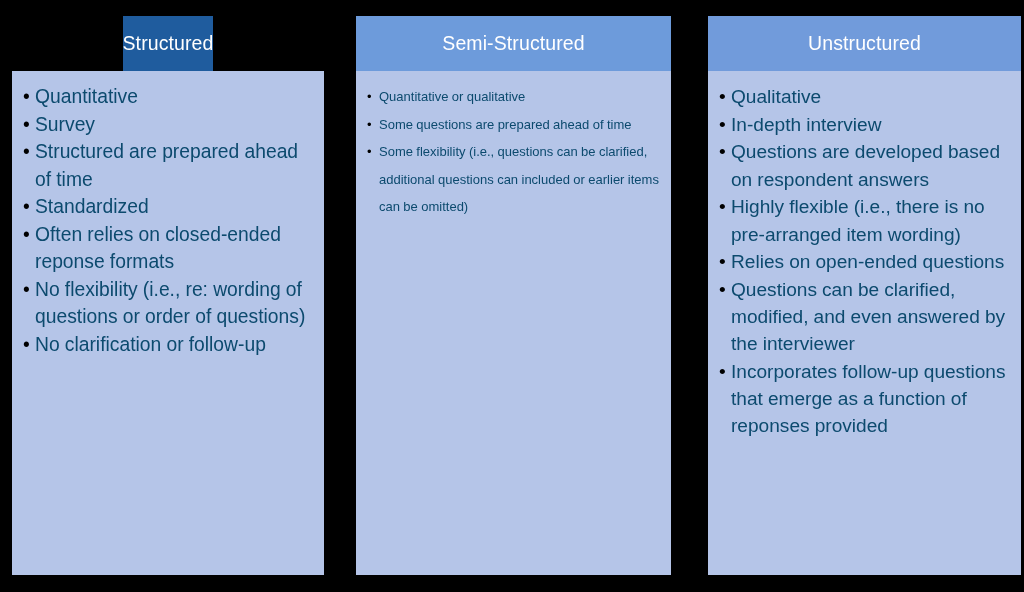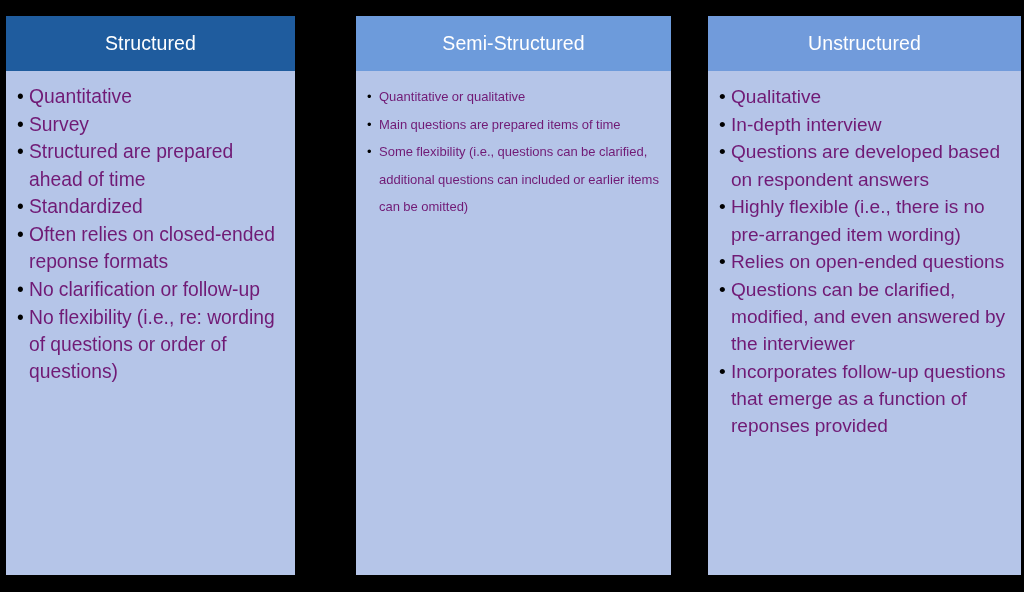--- a/index.html
+++ b/index.html
@@ -21,21 +21,21 @@
     background: #000000;
   }
   .column {
     position: absolute;
     top: 16px;
     height: 559px;
     display: flex;
     flex-direction: column;
     overflow: hidden;
   }
-  #col-structured   { left: 6px;   width: 289px; }
+  #col-structured   { left: 12px;   width: 312px; align-items: center; }
   #col-semi         { left: 356px; width: 315px; }
   #col-unstructured { left: 708px; width: 313px; justify-content: center; }
 
   .col-header {
     height: 55px;
     flex: 0 0 55px;
     display: flex;
     align-items: center;
     justify-content: center;
     color: #ffffff;
@@ -57,21 +57,21 @@
   }
   .bullet-list {
     list-style: none;
     margin: 0;
     padding: 0;
   }
   .bullet-item {
     position: relative;
     padding-left: 12px;
     margin: 0 0 0.5px 0;
-    color: #701a75;
+    color: #0c4a6e;
     font-size: 19.3px;
     line-height: 27.2px;
     font-weight: 400;
     text-indent: 0;
     word-spacing: -0.2px;
   }
   .bullet-item::before {
     content: "\2022";
     position: absolute;
     left: 0px;
@@ -92,32 +92,32 @@
 
   <div class="column" id="col-structured">
     <div class="col-header">Structured</div>
     <div class="col-body">
       <ul class="bullet-list">
         <li class="bullet-item">Quantitative</li>
         <li class="bullet-item">Survey</li>
         <li class="bullet-item">Structured are prepared ahead of time</li>
         <li class="bullet-item">Standardized</li>
         <li class="bullet-item">Often relies on closed-ended reponse formats</li>
+        <li class="bullet-item">No flexibility (i.e., re: wording of questions or order of questions)</li>
         <li class="bullet-item">No clarification or follow-up</li>
-        <li class="bullet-item">No flexibility (i.e., re: wording of questions or order of questions)</li>
       </ul>
     </div>
   </div>
 
   <div class="column" id="col-semi">
     <div class="col-header">Semi-Structured</div>
     <div class="col-body">
       <ul class="bullet-list">
         <li class="bullet-item">Quantitative or qualitative</li>
-        <li class="bullet-item">Main questions are prepared items of time</li>
+        <li class="bullet-item">Some questions are prepared ahead of time</li>
         <li class="bullet-item">Some flexibility (i.e., questions can be clarified, additional questions can included or earlier items can be omitted)</li>
       </ul>
     </div>
   </div>
 
   <div class="column" id="col-unstructured">
     <div class="col-header">Unstructured</div>
     <div class="col-body">
       <ul class="bullet-list">
         <li class="bullet-item">Qualitative</li>

